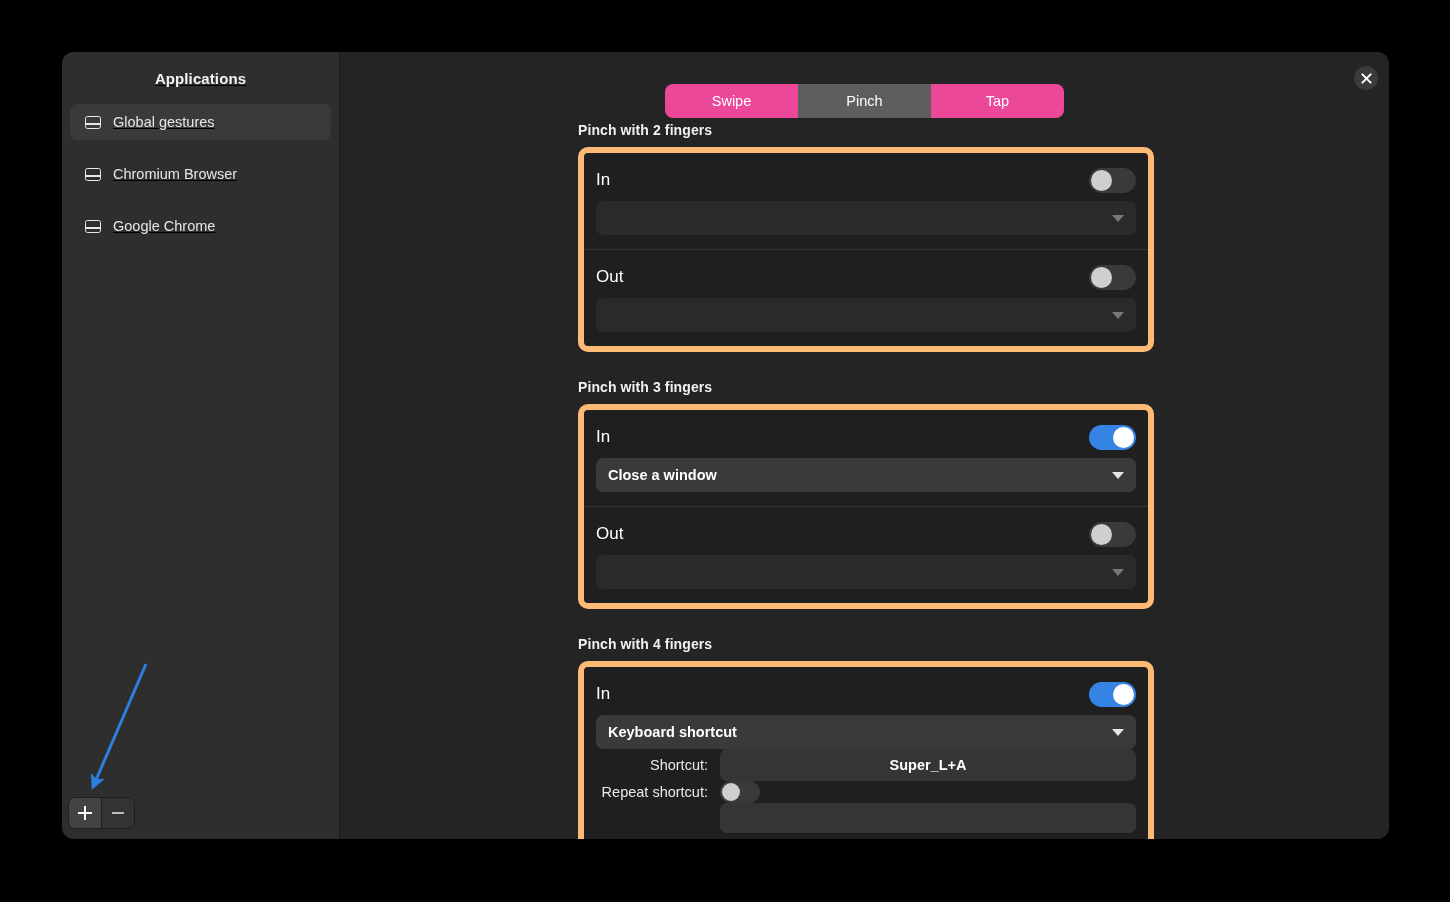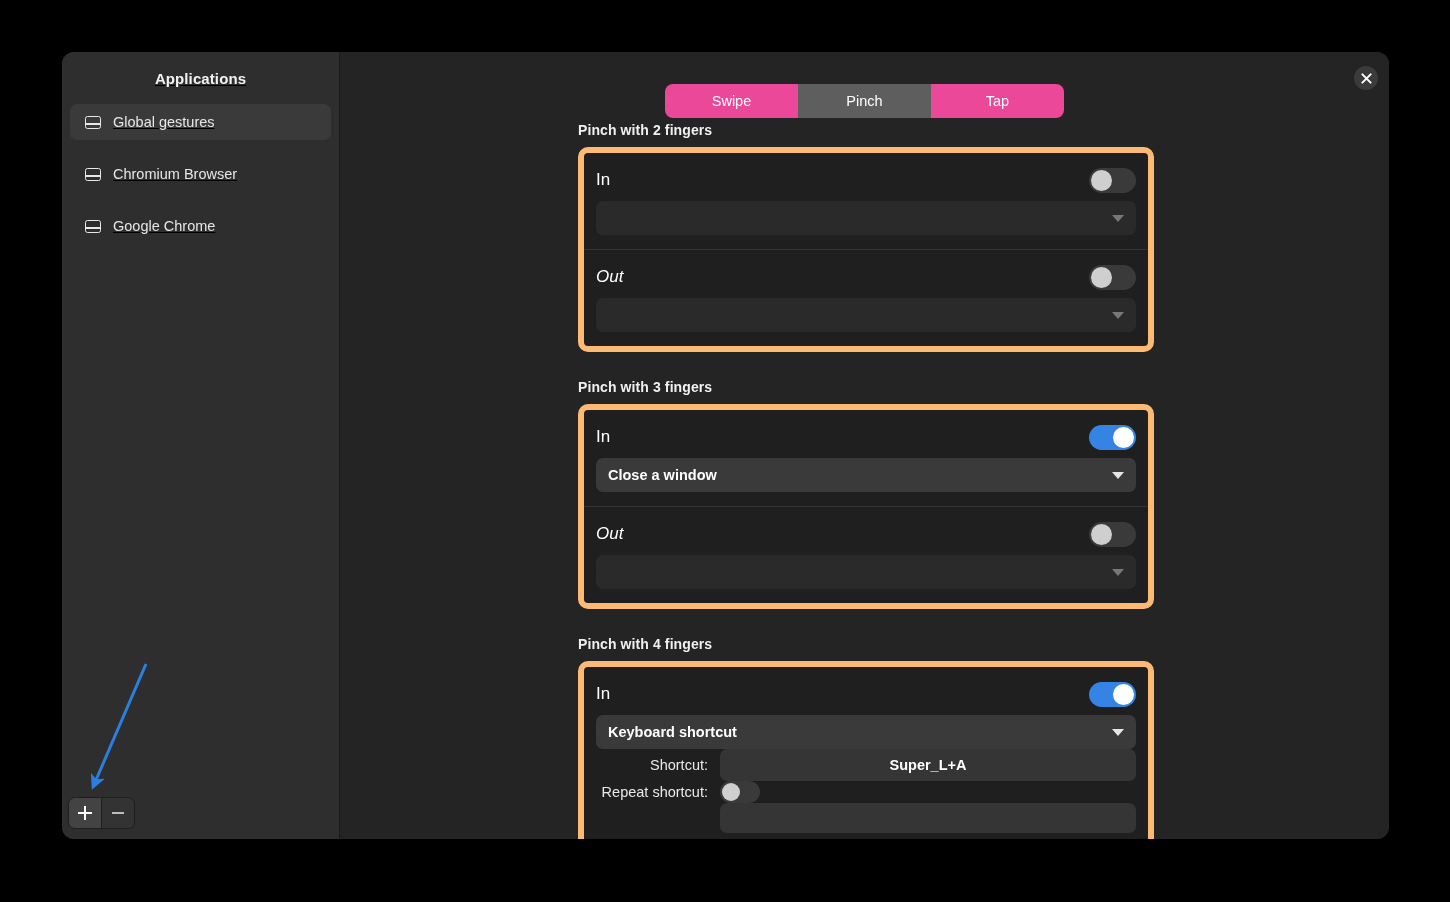--- a/index.html
+++ b/index.html
@@ -231,21 +231,20 @@
     border-radius: 10px;
     margin-bottom: 27px;
     overflow: hidden;
   }
 
   .card-row {
     padding: 12px 12px 14px 12px;
   }
   .card-row + .card-row {
     border-top: 1px solid #343434;
-    font-style: italic;
   }
 
   .row-head {
     display: flex;
     align-items: center;
     justify-content: space-between;
     height: 30px;
     margin-bottom: 6px;
   }
   .row-label {

